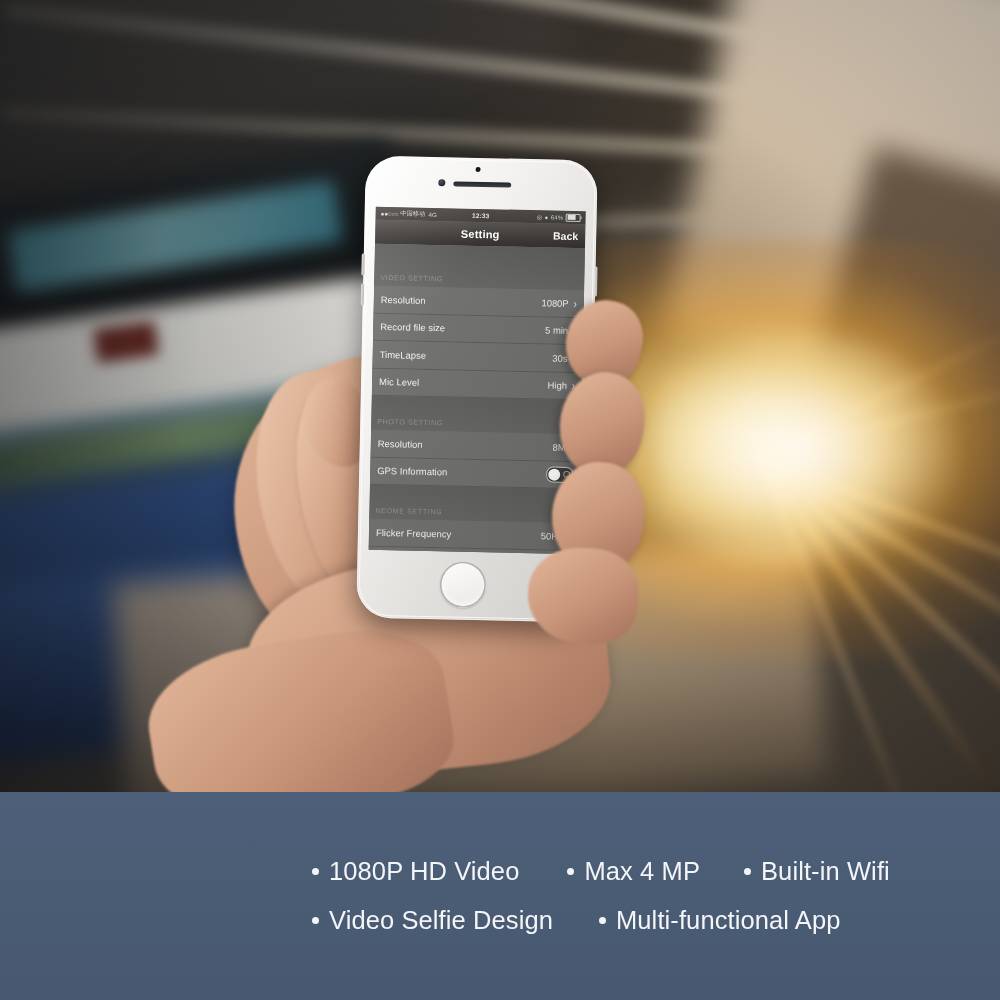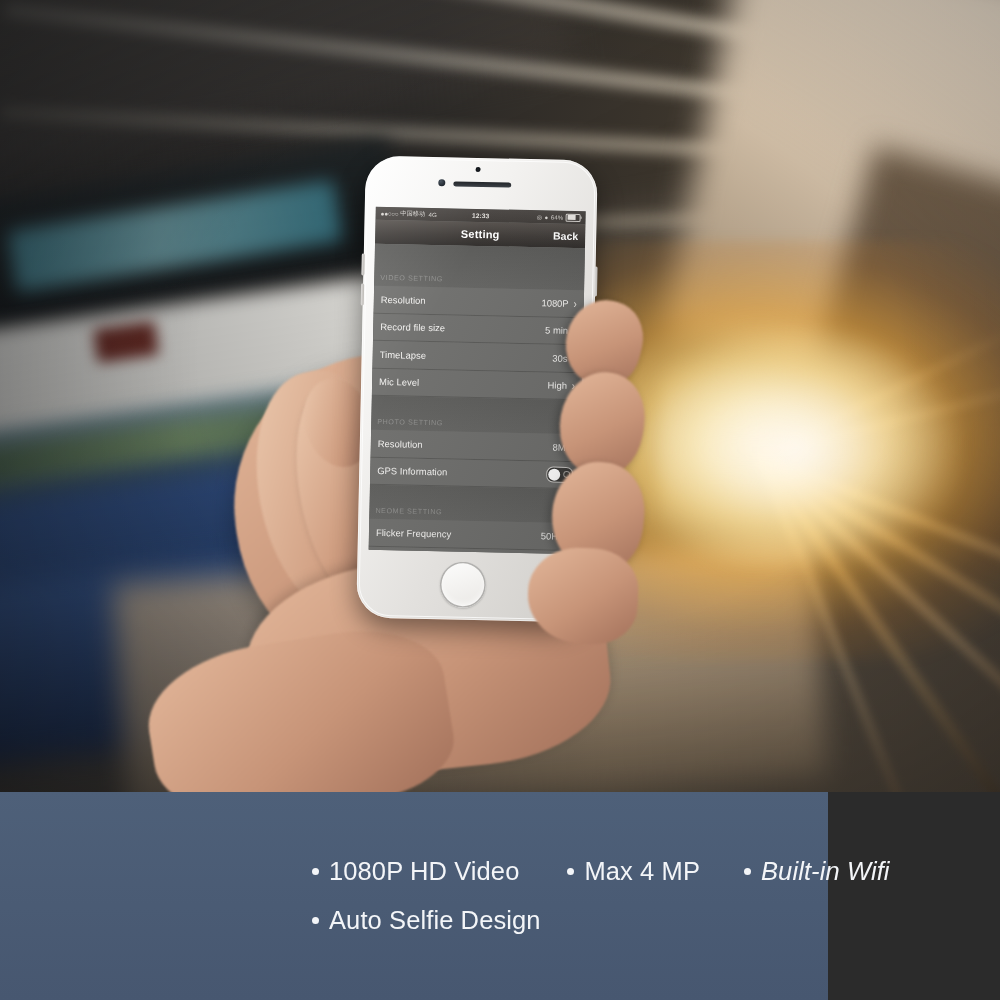--- a/index.html
+++ b/index.html
@@ -143,21 +143,21 @@
     border:1px solid #cdcbc8;position:relative;display:flex;align-items:center;}
   .toggle .knob{position:absolute;left:.5px;width:12.5px;height:12.5px;border-radius:50%;
     background:#fff;box-shadow:0 0 2px rgba(0,0,0,.4);}
   .toggle .ring{position:absolute;right:2.5px;width:5px;height:5px;border-radius:50%;
     border:1px solid #a9a6a2;}
 
   .screen-sheen{position:absolute;left:0;top:0;width:100%;height:100%;pointer-events:none;
     background:linear-gradient(118deg,rgba(255,255,255,.13) 0%,rgba(255,255,255,.02) 30%,rgba(0,0,0,.10) 100%);}
 
   
-  #banner{position:absolute;left:0;top:792px;width:828px;height:208px;background:#4d7c0f;}
+  #banner{position:absolute;left:0;top:792px;width:1000px;height:208px;background:#4d7c0f;}
   .banner-grad{position:absolute;inset:0;
     background:linear-gradient(180deg,#4e6079 0%,#4a5b74 55%,#475770 100%);}
   .features{position:absolute;left:312px;top:14px;width:660px;height:180px;
     display:flex;flex-direction:column;justify-content:center;gap:20px;}
   .frow{display:flex;align-items:center;}
   .feat{display:flex;align-items:center;color:#f3f5f8;font-size:25.5px;letter-spacing:.1px;
     white-space:nowrap;}
   .feat .dot{width:7px;height:7px;border-radius:50%;background:#f3f5f8;margin-right:10px;
     flex:none;}
 </style>
@@ -311,27 +311,31 @@
     <div class="features" id="feature-rows">
         <div class="frow">
           <span class="feat">
             <span class="dot"></span>
             <span>1080P HD Video</span>
           </span>
           <span class="feat" style="margin-left: 48px;">
             <span class="dot"></span>
             <span>Max 4 MP</span>
           </span>
-          <span class="feat" style="margin-left: 44px; font-style: italic;">
+          <span class="feat" style="margin-left: 44px;">
             <span class="dot"></span>
             <span>Built-in Wifi</span>
           </span>
         </div>
         <div class="frow">
           <span class="feat">
             <span class="dot"></span>
-            <span>Auto Selfie Design</span>
+            <span>Video Selfie Design</span>
+          </span>
+          <span class="feat" style="margin-left: 46px;">
+            <span class="dot"></span>
+            <span>Multi-functional App</span>
           </span>
         </div>
       </div>
   </div>
 
 </div>
 
 </body></html>

